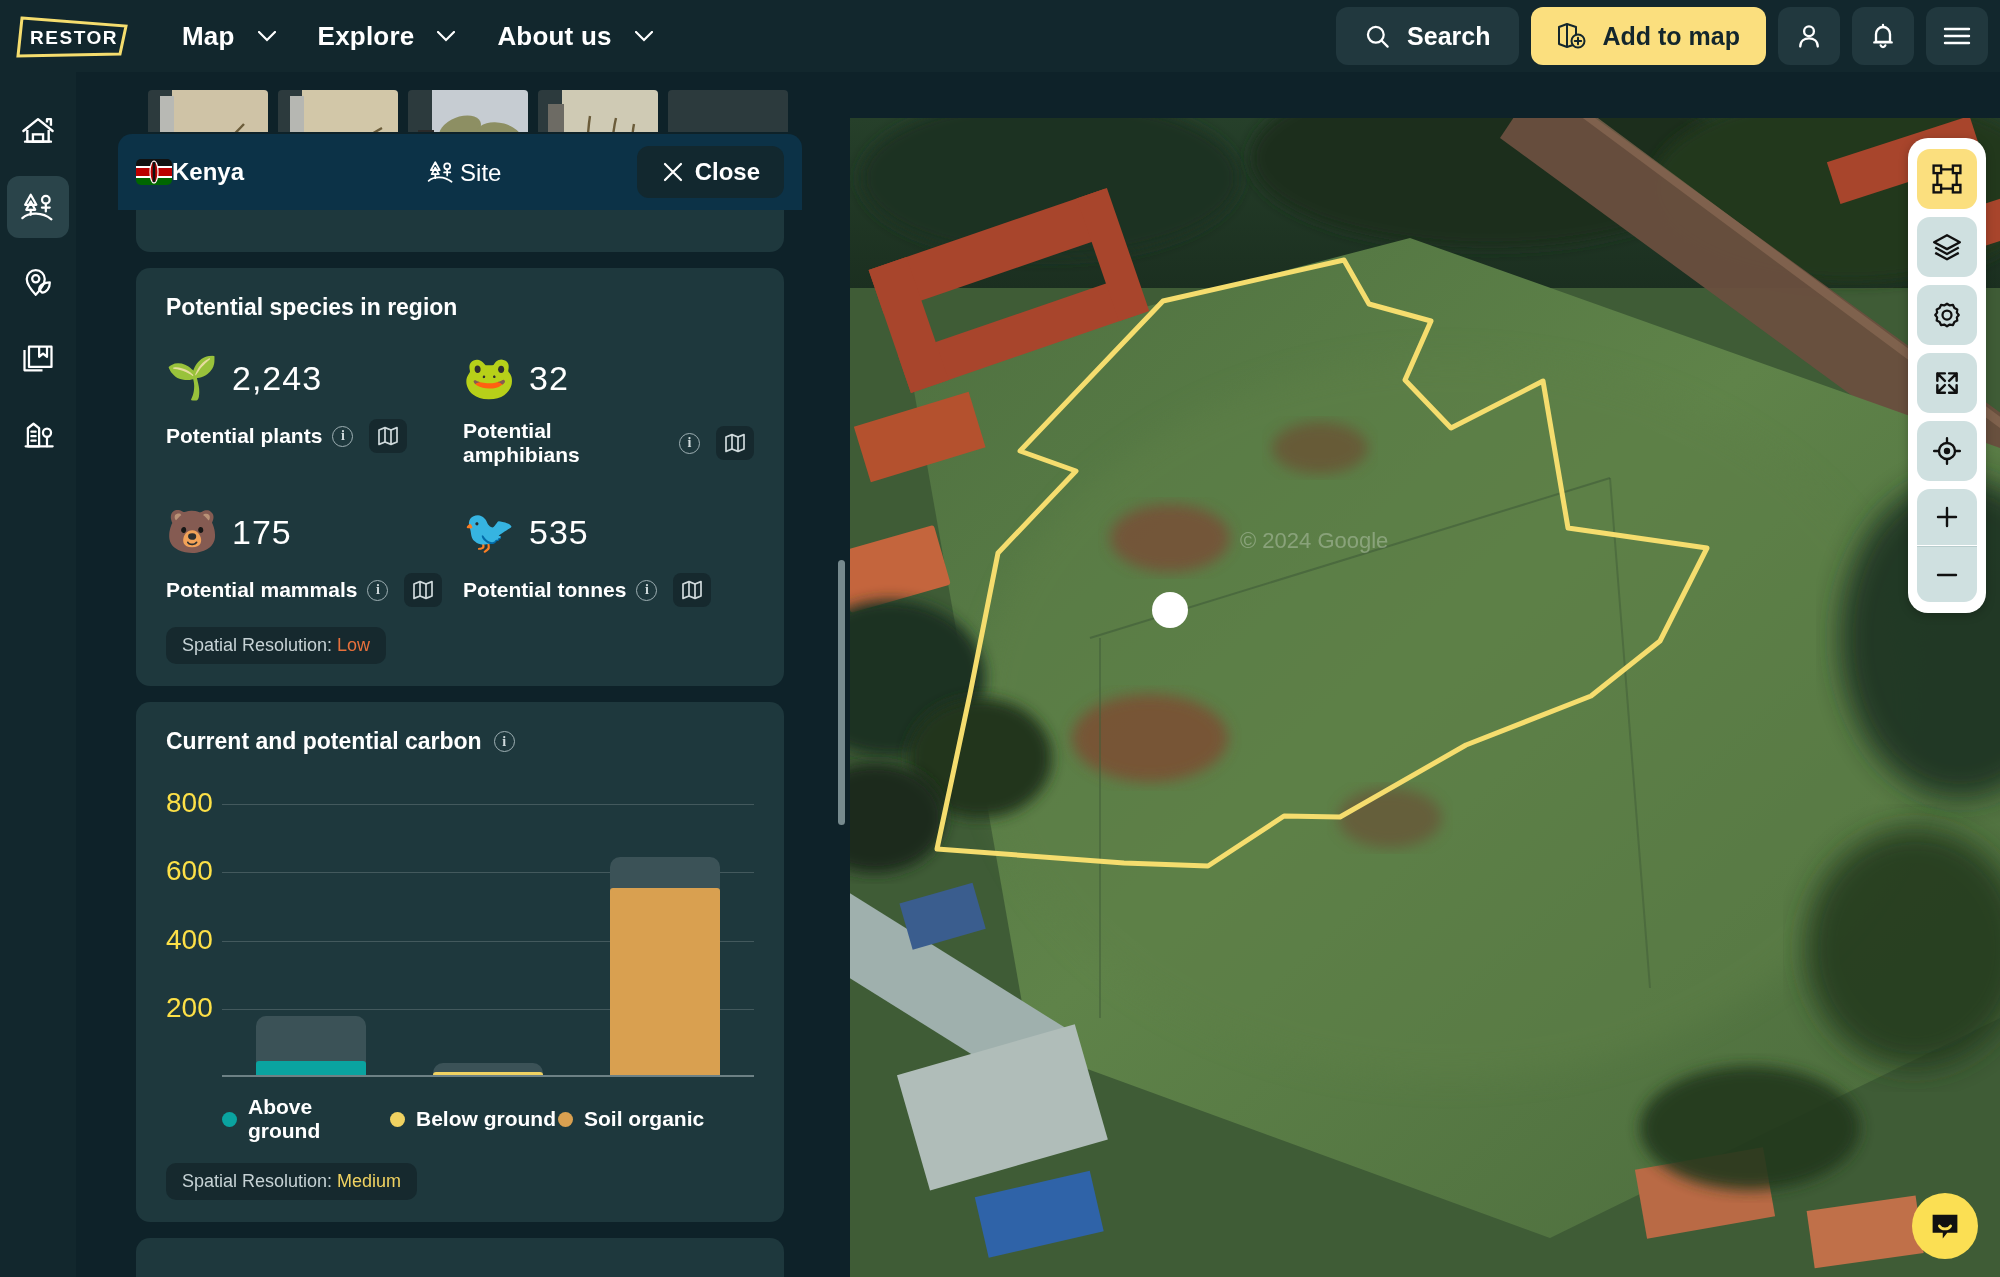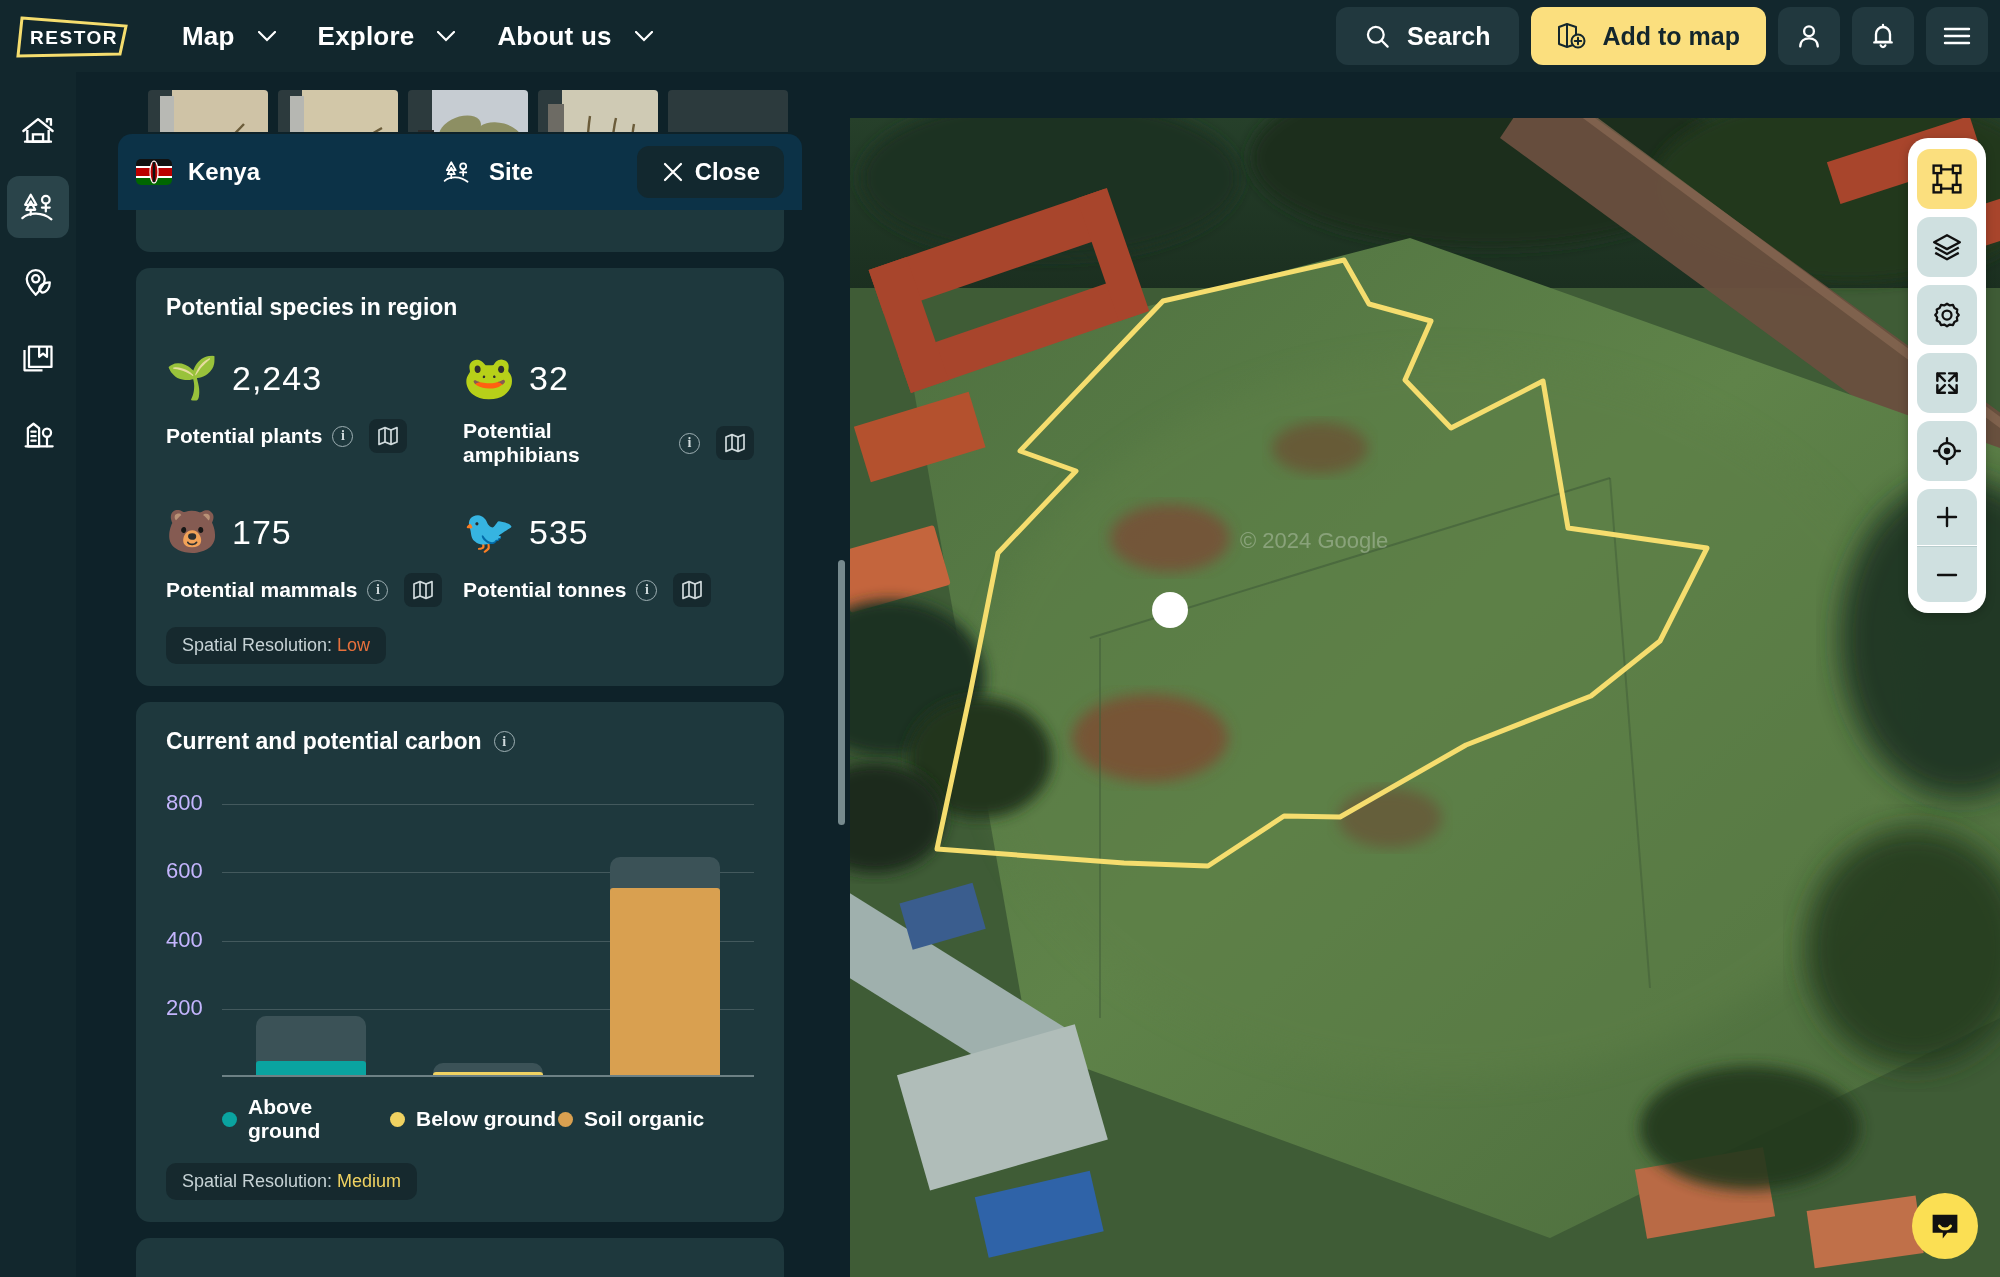--- a/index.html
+++ b/index.html
@@ -89,29 +89,29 @@
   .thumb { width: 120px; height: 120px; border-radius: 4px; overflow: hidden; flex: none; }
 
   #panel-head {
     position: absolute; top: 62px; left: 0;
     width: 684px; height: 76px;
     background: #0c3247;
     border-radius: 14px 14px 0 0;
     display: flex; align-items: center;
     padding: 0 18px; z-index: 5;
   }
-  .ph-country { display: flex; align-items: center; gap: 16px; }
+  .ph-country { display: flex; align-items: center; }
   .flagbox {
     width: 36px; height: 26px; border-radius: 5px;
     overflow: hidden; display: block;
   }
   .ph-label { color: #fff; font-size: 24px; font-weight: 700; }
   .ph-type {
-    margin-left: 182px; display: flex; align-items: center; gap: 17px;
-    color: #fff; font-size: 24px; font-weight: 700;
+    margin-left: 182px; display: flex; align-items: flex-end; gap: 4px;
+    color: #fff; font-size: 24px; font-weight: 400;
   }
   #close-btn {
     margin-left: auto; height: 52px; border-radius: 12px;
     background: #12282f; display: flex; align-items: center;
     gap: 10px; padding: 0 24px; color: #fff;
     font-size: 24px; font-weight: 700; cursor: pointer;
   }
 
   #panel-body {
     position: absolute; top: 138px; left: 0;
@@ -175,21 +175,21 @@
   .lg-txt { color: #b9c7ca; font-size: 21px; }
   .tri-dots { display: flex; }
   .tri-dots span {
     width: 17px; height: 17px; border-radius: 50%;
     display: inline-block; margin-left: -5px;
   }
   .tri-dots span:first-child { margin-left: 0; }
 
   #plot { position: relative; height: 300px; margin-top: 22px; }
   .gridline { position: absolute; left: 56px; right: 0; height: 1px; background: #43595d; }
-  .glabel { position: absolute; left: 0; color: #c4b5fd; font-size: 22px; transform: translateY(-52%); }
+  .glabel { position: absolute; left: 0; color: #fde047; font-size: 28px; transform: translateY(-52%); }
   .axis-base { position: absolute; left: 56px; right: 0; height: 2px; background: #6d8185; bottom: 0; }
   .bargroup { position: absolute; bottom: 2px; }
   .bar-pot {
     position: absolute; bottom: 0; width: 100%;
     background: #3b5257; border-radius: 10px 10px 0 0;
   }
   .bar-cur { position: absolute; bottom: 0; width: 100%; border-radius: 3px 3px 0 0; }
 
   .chart-legend {
     display: flex; margin-top: 18px; padding-left: 56px; gap: 0;

